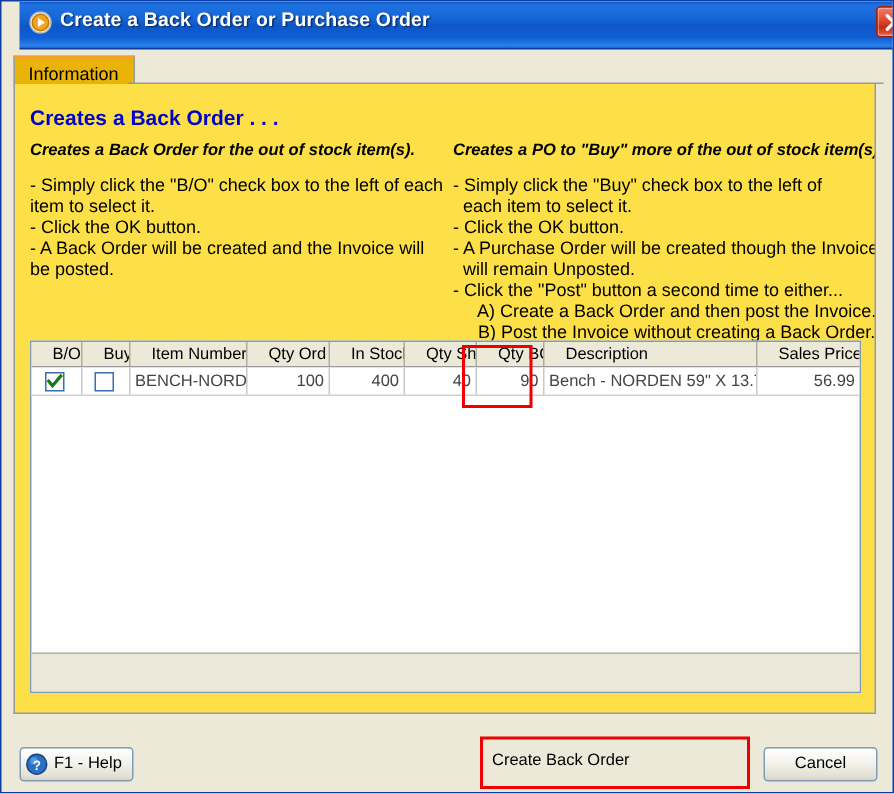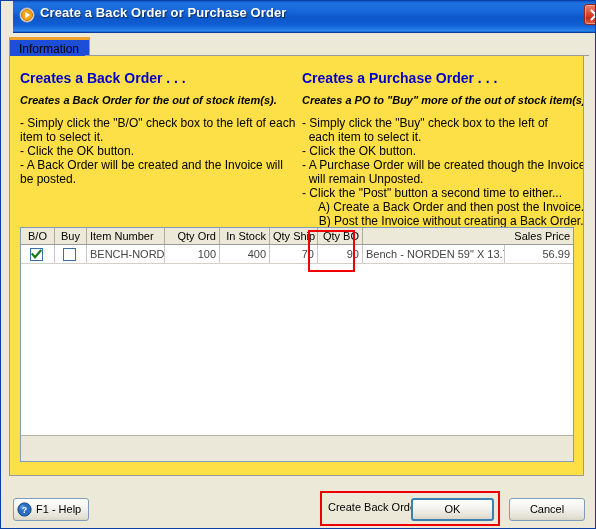--- a/index.html
+++ b/index.html
@@ -65,21 +65,21 @@
     position: absolute;
     left: 8px; top: 36px;
     width: 580px; height: 20px;
   }
   #tab-information {
     position: absolute;
     left: 0; top: 0;
     height: 20px;
     padding: 2px 10px 0 9px;
     box-sizing: border-box;
-    background: #1d4ed8;
+    background: #eab308;
     border-left: 1px solid #9a9a9a;
     border-right: 1px solid #9a9a9a;
     border-top: 3px solid #f0a32b;
     font-size: 12px;
     color: #000000;
     line-height: 15px;
     cursor: pointer;
   }
   #tabstrip-filler {
     position: absolute;
@@ -151,21 +151,21 @@
   }
   .hcell {
     position: absolute;
     top: 0;
     height: 16px;
     font-size: 11px;
     color: #000000;
     line-height: 16px;
     box-sizing: border-box;
     border-right: 1px solid #b0ada0;
-    padding: 0 3px;
+    padding: 0 14px;
     overflow: hidden;
     white-space: nowrap;
     cursor: pointer;
   }
   .hcell.c { text-align: center; }
   .hcell.r { text-align: right; }
   .hcell.l { text-align: left; }
 
   #grid-row {
     position: relative;
@@ -285,59 +285,59 @@
   <div id="content">
 
     <div class="col-heading" id="left-heading">Creates a Back Order . . .</div>
     <div class="col-sub" id="left-sub">Creates a Back Order for the out of stock item(s).</div>
     <div class="col-body" id="left-body">- Simply click the "B/O" check box to the left of each
 item to select it.
 - Click the OK button.
 - A Back Order will be created and the Invoice will
 be posted.</div>
 
-    <div class="col-heading" id="right-heading">Creates a Purchase Order . . .</div>
     <div class="col-sub" id="right-sub">Creates a PO to "Buy" more of the out of stock item(s)</div>
     <div class="col-body" id="right-body">- Simply click the "Buy" check box to the left of
   each item to select it.
 - Click the OK button.
 - A Purchase Order will be created though the Invoice
   will remain Unposted.
 - Click the "Post" button a second time to either...
      A) Create a Back Order and then post the Invoice.
      B) Post the Invoice without creating a Back Order.</div>
 
     <div id="grid">
 
       <div id="grid-header">
         <div class="hcell c" style="left:0px;   width:34px;">B/O</div>
         <div class="hcell c" style="left:34px;  width:32px;">Buy</div>
         <div class="hcell l" style="left:66px;  width:78px;">Item Number</div>
         <div class="hcell r" style="left:144px; width:55px;">Qty Ord</div>
         <div class="hcell r" style="left:199px; width:50px;">In Stock</div>
         <div class="hcell r" style="left:249px; width:48px;">Qty Ship</div>
         <div class="hcell r" style="left:297px; width:45px;">Qty BO</div>
+        <div class="hcell l" style="left:342px; width:142px;">Description</div>
         <div class="hcell r" style="left:484px; width:68px; border-right:none;">Sales Price</div>
       </div>
 
       <div id="grid-row">
         <div class="dcell" style="left:0px; width:34px;">
           <span class="gridcheck" style="left:9px;">
             <svg width="11" height="11" viewBox="0 0 11 11">
               <path d="M1.5 5.2 L4 8.2 L9.5 1.8" stroke="#1a7a1a" stroke-width="2.2" fill="none" stroke-linecap="square"></path>
             </svg>
           </span>
         </div>
         <div class="dcell" style="left:34px; width:32px;">
           <span class="gridcheck" style="left:8px;"></span>
         </div>
         <div class="dcell l" style="left:66px;  width:78px;">BENCH-NORDE</div>
         <div class="dcell r" style="left:144px; width:55px;">100</div>
         <div class="dcell r" style="left:199px; width:50px;">400</div>
-        <div class="dcell r" style="left:249px; width:48px;">70</div>
+        <div class="dcell r" style="left:249px; width:48px;">40</div>
         <div class="dcell r" style="left:297px; width:45px;">90</div>
         <div class="dcell l" style="left:342px; width:142px;">Bench - NORDEN 59" X 13.75"</div>
         <div class="dcell r" style="left:484px; width:68px; border-right:none;">56.99</div>
       </div>
 
       <div id="grid-footer"></div>
     </div>
   </div>
 
   <div class="redbox" id="redbox-qtybo"></div>
@@ -349,21 +349,18 @@
         <circle cx="7.5" cy="7.5" r="6.6" fill="#2a6fc4" stroke="#17457f" stroke-width="1"></circle>
         <circle cx="5.6" cy="5.3" r="2.4" fill="#5e9de0" opacity="0.85"></circle>
         <text x="7.5" y="11" font-family="Liberation Sans, sans-serif" font-size="9" font-weight="bold" fill="#ffffff" text-anchor="middle">?</text>
       </svg>
     </span>
     <span>F1 - Help</span>
   </div>
 
   <div id="label-create-bo">Create Back Order</div>
 
-  <div class="xpbtn" id="btn-ok">
-    <span>OK</span>
-  </div>
 
   <div class="xpbtn" id="btn-cancel">
     <span>Cancel</span>
   </div>
 
 </div>
 
 </body></html>

